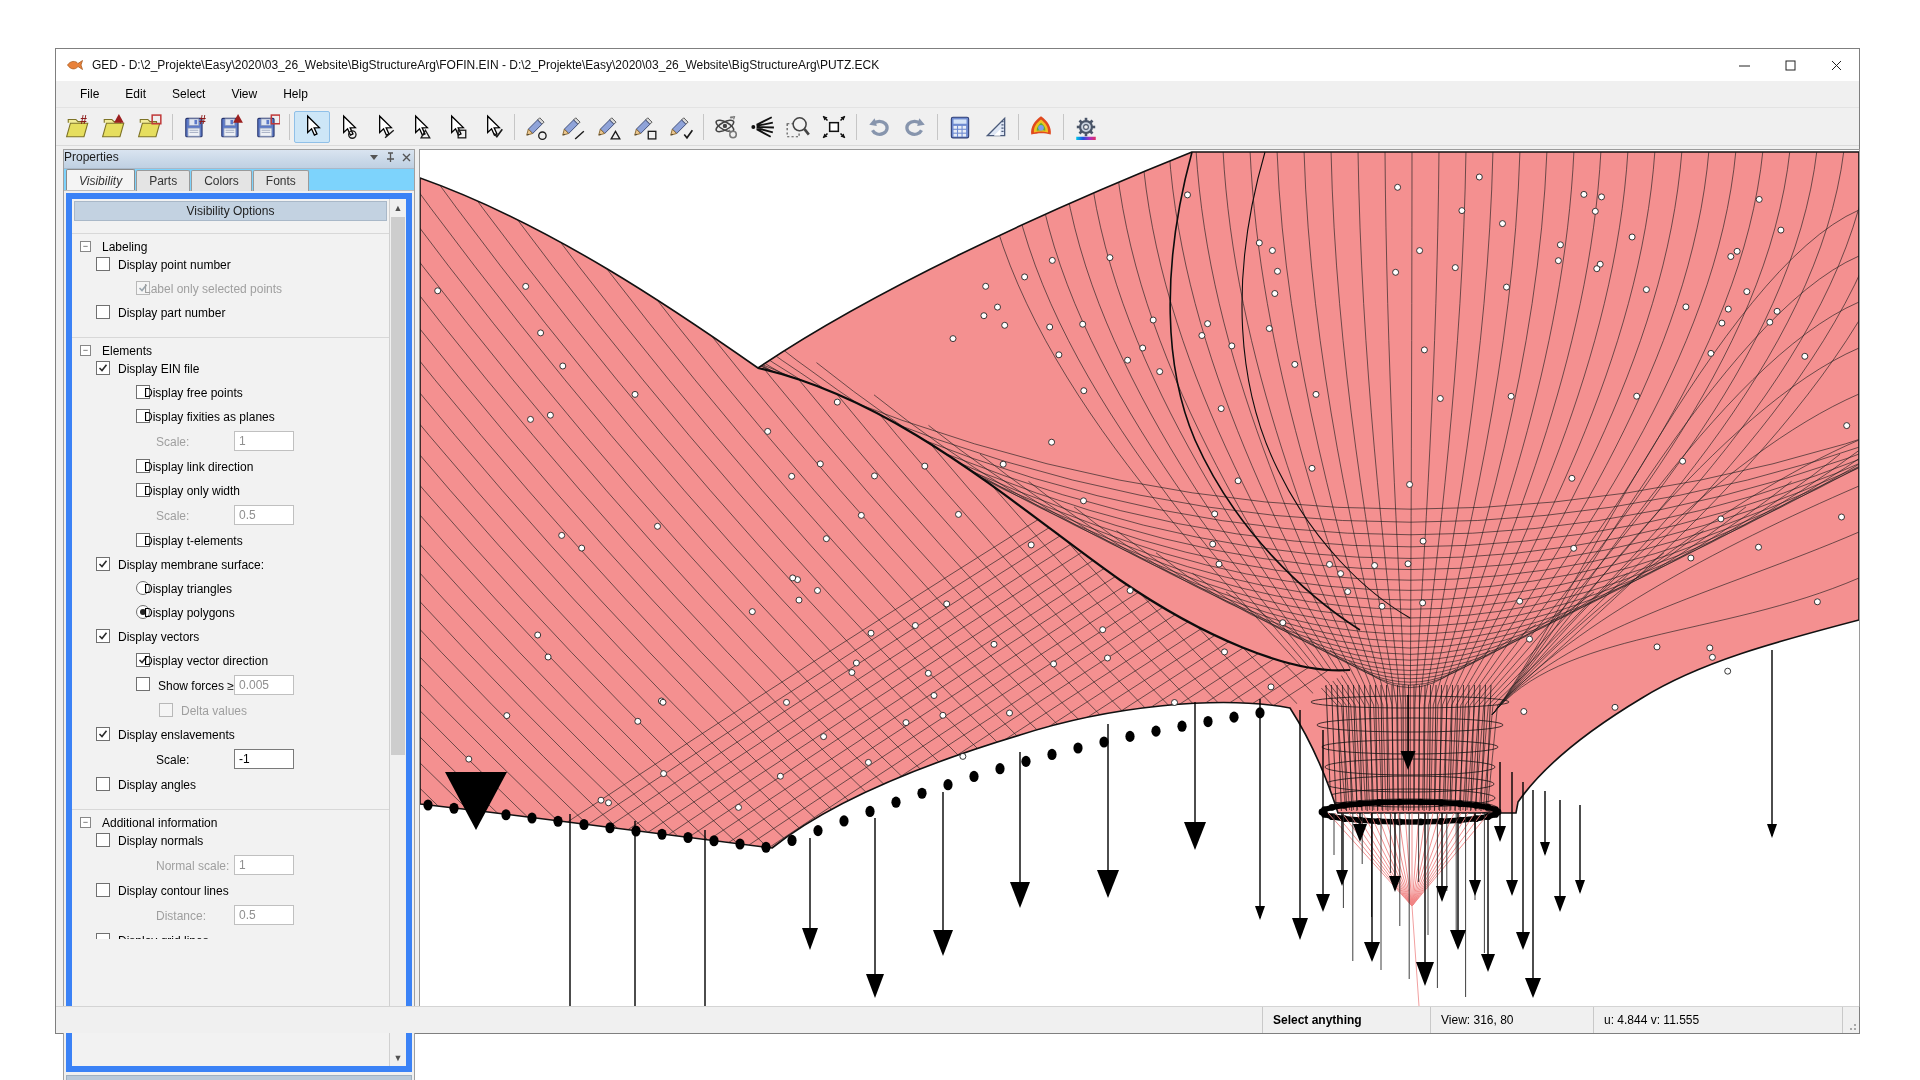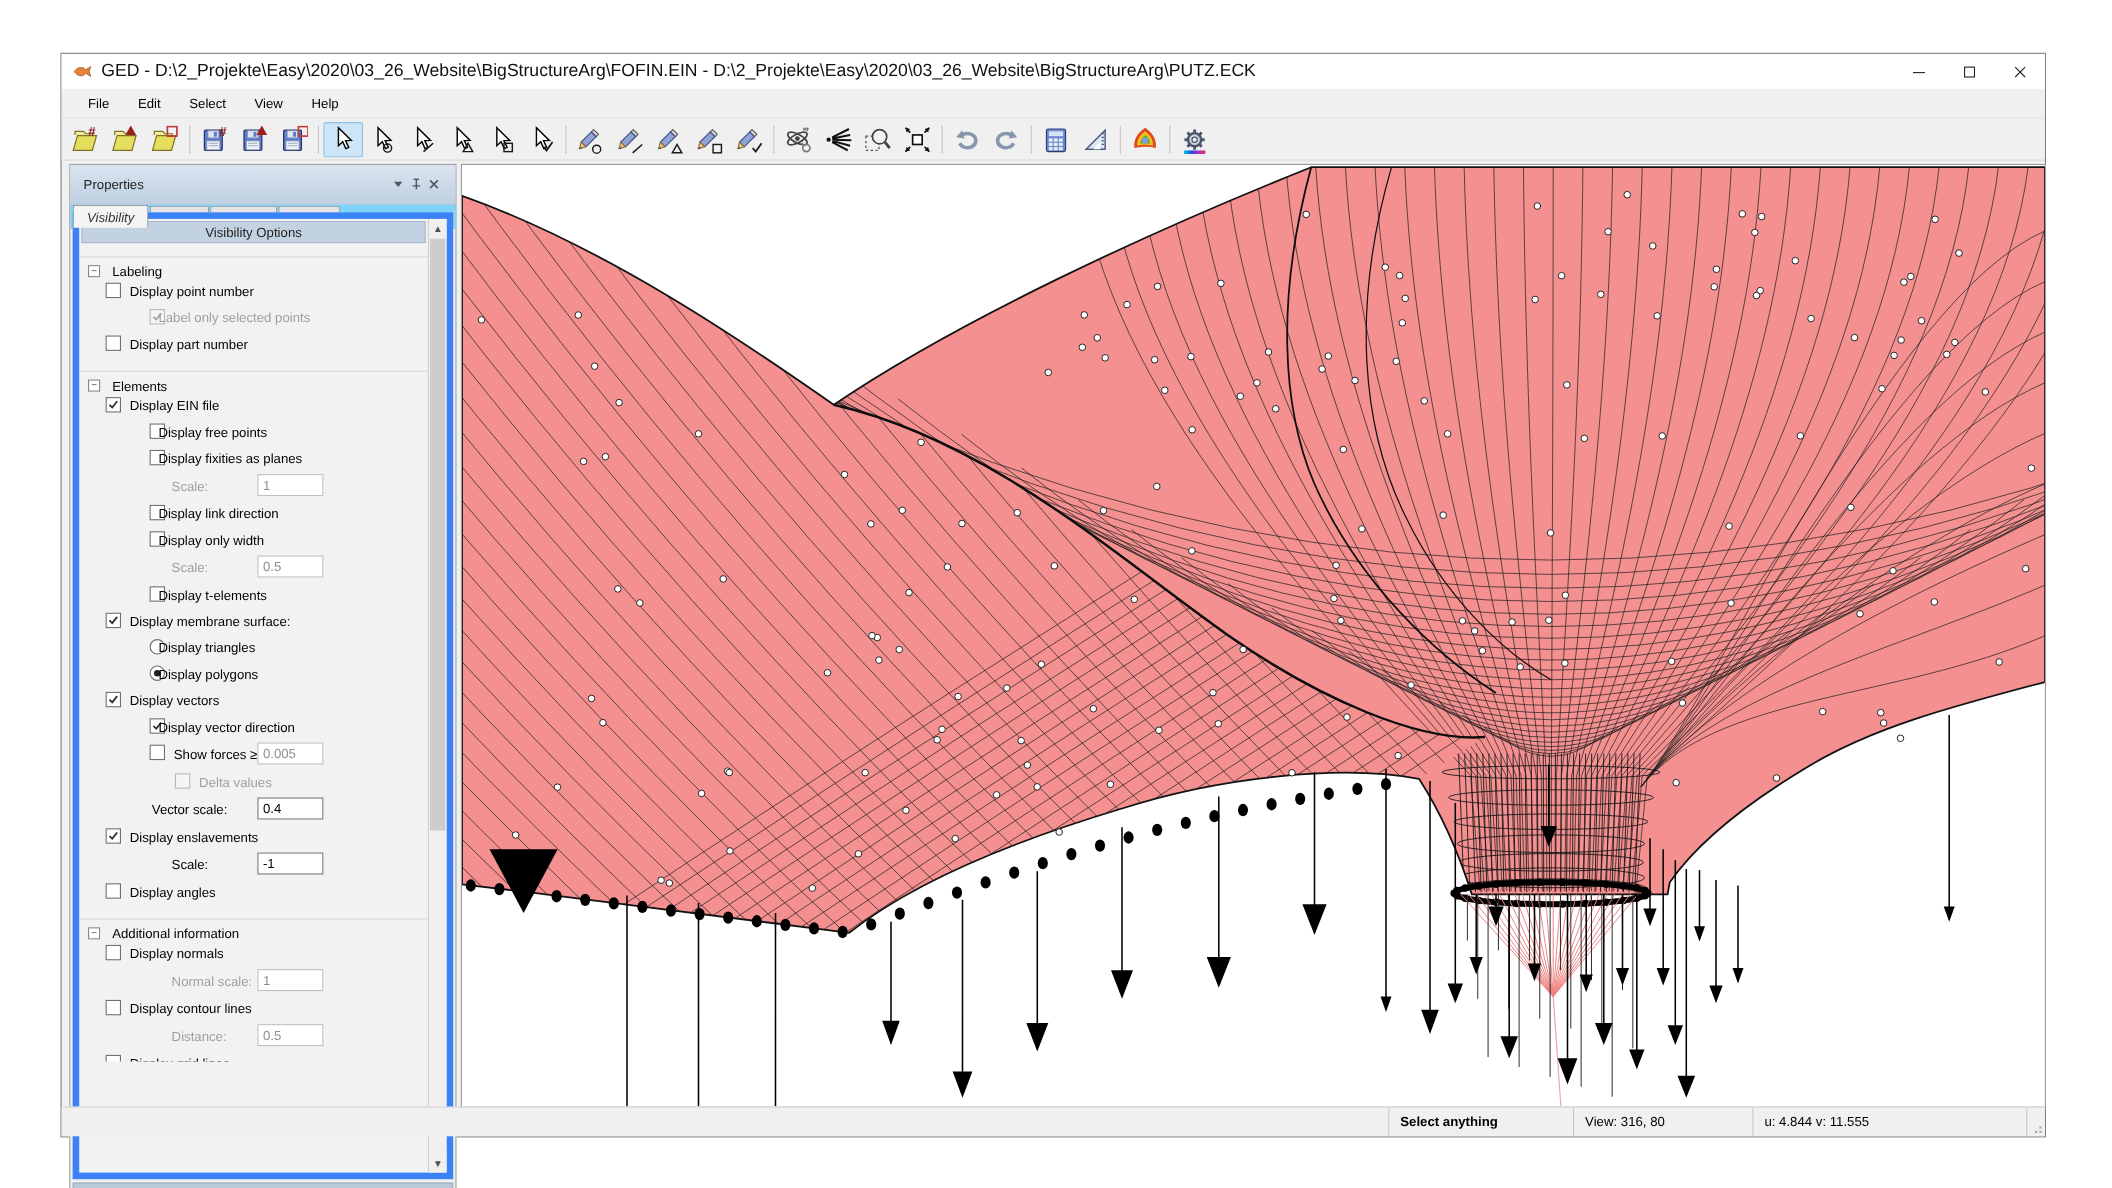--- a/index.html
+++ b/index.html
@@ -4,42 +4,42 @@
 <style>
   * { margin:0; padding:0; box-sizing:border-box; }
   html,body { width:1920px; height:1080px; background:#ffffff; overflow:hidden;
               font-family:"Liberation Sans", sans-serif; font-size:12px; color:#000; }
   #window { position:absolute; left:55px; top:48px; width:1805px; height:986px;
             background:#f0f0f0; border:1px solid #7f7f7f; }
   
   #titlebar { position:absolute; left:0; top:0; width:100%; height:32px; background:#ffffff;
               display:flex; align-items:center; }
   #titlebar .app-icon { width:18px; height:14px; margin:0 8px 0 10px; }
-  #titlebar .title-text { font-size:16px; color:#111; white-space:nowrap; }
+  #titlebar .title-text { font-size:12px; color:#111; white-space:nowrap; }
   .win-btns { position:absolute; right:0; top:0; height:32px; display:flex; }
   .win-btn { width:46px; height:32px; display:flex; align-items:center; justify-content:center; color:#222; }
   .win-btn svg { width:11px; height:11px; }
   
   #menubar { position:absolute; left:0; top:32px; width:100%; height:27px; background:#f0f0f0;
              display:flex; align-items:center; padding-left:6px; border-bottom:1px solid #e3e3e3;}
   .menu-item { padding:4px 8px; font-size:12px;margin-left:10px; }
   
   #toolbar { position:absolute; left:0; top:59px; width:100%; height:38px; background:#f0f0f0;
              display:flex; align-items:center; padding-left:4px; border-bottom:1px solid #dadada; }
   .tb-group { display:flex; align-items:center; }
   .tb-sep { width:1px; height:26px; background:#c6c6c6; margin:0 4px; }
   .tb-btn { width:36px; height:32px; display:flex; align-items:center; justify-content:center;
             border:1px solid transparent; border-radius:2px; }
   .tb-btn.active { background:#cde6f7; border-color:#90c0e8; }
   .tb-btn svg { width:26px; height:26px; }
   
   #panel { position:absolute; left:7px; top:100px; width:352px; height:954px;
            background:#f0f0f0; border:1px solid #a0a0a0; }
-  #panel-titlebar { height:36px; background:linear-gradient(#d9e4f0,#bfd0e2); border-bottom:1px solid #a9b8c8;
-                    display:flex; align-items:center; padding:0 12px; }
+  #panel-titlebar { height:19px; background:linear-gradient(#d9e4f0,#bfd0e2); border-bottom:1px solid #a9b8c8;
+                    display:flex; align-items:flex-start; padding:0 0; }
   #panel-title { flex:1; font-size:12px; color:#1c1c1c; }
   .ptb-icon { width:16px; height:15px; display:flex; align-items:center; justify-content:center; color:#444; }
   
   #panel-tabs { height:22px; display:flex; padding-left:2px; background:#7dd3fc; border-bottom:1px solid #bdbdbd; position:relative;}
   .tab { padding:3px 12px 2px 12px; font-size:12px; border:1px solid #9a9a9a; border-bottom:none;
          background:#e4e4e4; margin-right:1px; border-radius:2px 2px 0 0; color:#333; position:relative; top:1px;}
   .tab.active { background:#f4f4f4; font-style:italic; top:0; z-index:2; border-color:#8a8a8a; padding-top:4px;}
   
   #panel-content { position:absolute; left:2px; right:2px; top:43px; height:879px; background:#f2f2f2;
                    border:6px solid #3b82f6; overflow:hidden; }
@@ -510,24 +510,20 @@
               <span class="txt ">Display vector direction</span>
             </div>
             <div class="row field" style="height: 26px;">
               <span class="cb" style="left:64px;"></span>
                    <span class="txt" style="left:86px;top:6px;">Show forces ≥</span>
                    <input class="fld disabled" value="0.005" style="">
             </div>
             <div class="row check ind3">
               <span class="cb disabled"></span>
               <span class="txt disabled">Delta values</span>
-            </div>
-            <div class="row field lab2">
-              <span class="fld-label ">Vector scale:</span>
-                   <input class="fld " value="0.4" style="">
             </div>
             <div class="row check ind1">
               <span class="cb ">
                 <svg viewBox="0 0 10 10">
                   <path d="M1.5,5 L4,7.5 L8.5,1.8" fill="none" stroke="#2b2b2b" stroke-width="1.6"></path>
                 </svg>
               </span>
               <span class="txt ">Display enslavements</span>
             </div>
             <div class="row field lab3">

